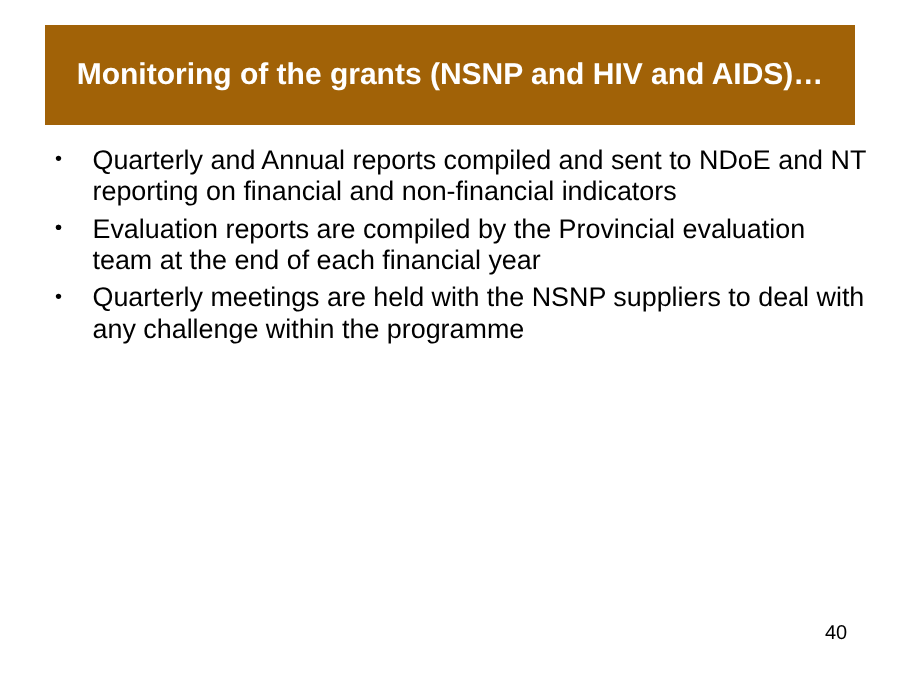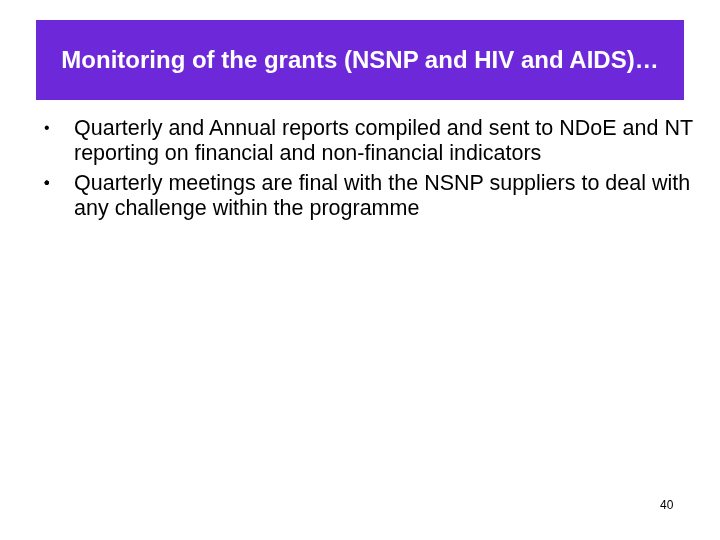--- a/index.html
+++ b/index.html
@@ -1,42 +1,43 @@
 <!DOCTYPE html>
 <html><head>
 <meta charset="utf-8">
 <style>
   html, body { margin:0; padding:0; }
   body { width:720px; height:540px; background:#ffffff; position:relative; overflow:hidden;
          font-family:"Liberation Sans", sans-serif; }
-  .title-bar { position:absolute; left:36px; top:20px; width:648px; height:80px; background:#6d28d9;
+  .title-bar { position:absolute; left:36px; top:20px; width:648px; height:80px; background:#a16207;
                display:flex; align-items:center; justify-content:center; text-align:center; }
   .title-text { color:#ffffff; font-weight:bold; font-size:24px; line-height:30px; width:600px; }
   .bullets { position:absolute; left:36px; top:116px; width:660px; margin:0; padding:0; list-style:none; }
   .bullet { position:relative; padding-left:38px; font-size:21.5px; line-height:24.5px; color:#000; margin-bottom:6px; }
   .bullet-dot { position:absolute; left:8px; top:0; font-size:16px; }
-  .page-num { position:absolute; left:660px; top:498px; font-size:12px; color:#000; }
+  .page-num { position:absolute; left:660px; top:498px; font-size:16px; color:#000; }
 </style>
 </head>
 <body>
 
 <div class="title-bar">
   <div class="title-text">Monitoring of the grants (NSNP and HIV and AIDS)…</div>
 </div>
 
 <ul class="bullets">
   <li class="bullet">
     <span class="bullet-dot">•</span>
     <span>Quarterly and Annual reports compiled and sent to NDoE and NT reporting on financial and non-financial indicators</span>
   </li>
   <li class="bullet">
     <span class="bullet-dot">•</span>
   </li>
   <li class="bullet">
     <span class="bullet-dot">•</span>
+    <span>Evaluation reports are compiled by the Provincial evaluation team at the end of each financial year</span>
   </li>
   <li class="bullet">
     <span class="bullet-dot">•</span>
-    <span>Quarterly meetings are final with the NSNP suppliers to deal with any challenge within the programme</span>
+    <span>Quarterly meetings are held with the NSNP suppliers to deal with any challenge within the programme</span>
   </li>
 </ul>
 
 <div class="page-num">40</div>
 
 </body></html>

